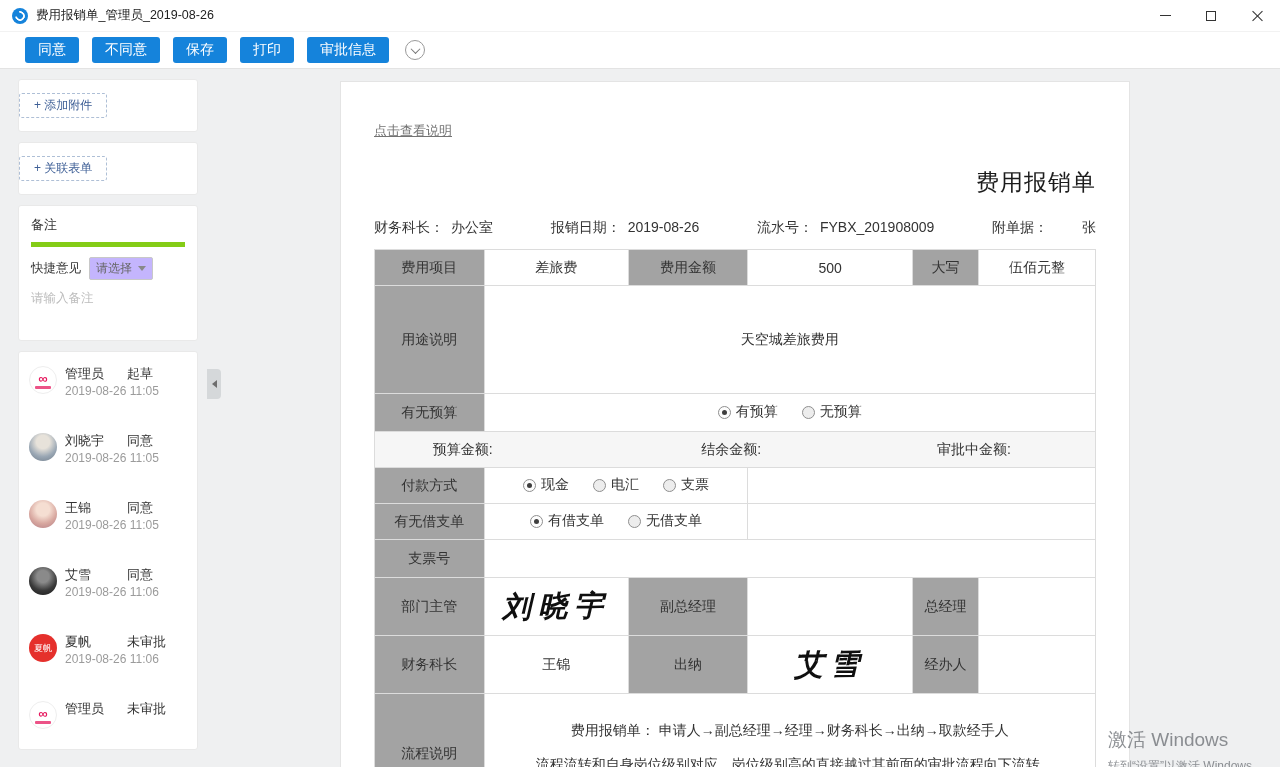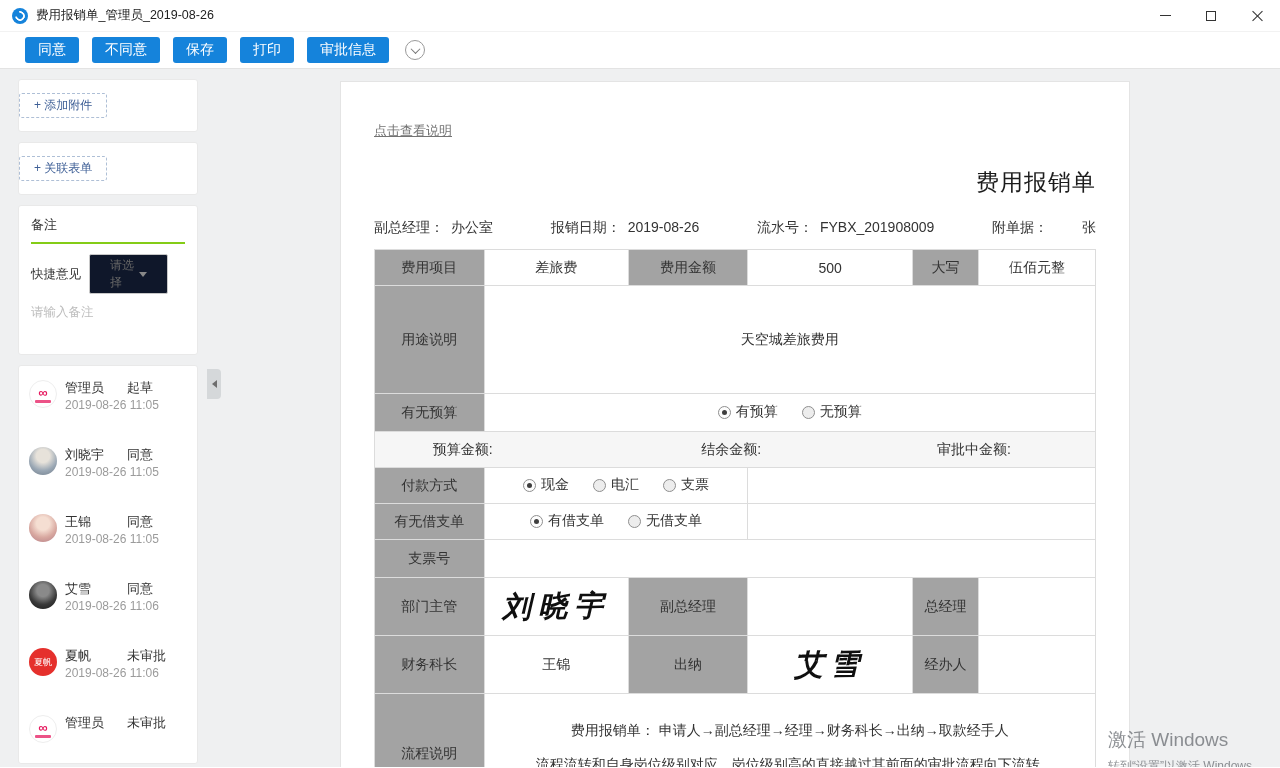--- a/index.html
+++ b/index.html
@@ -28,24 +28,24 @@
 
   
   .content { position:relative; display:flex; height:698px; background:#eff0f1; overflow:hidden; }
 
   
   .sidebar { width:207px; flex:none; padding:10px 9px 0 18px; }
   .card { background:#fff; border:1px solid #e9e9e9; border-radius:3px; margin-bottom:10px; }
   .card.attach { padding:13px 0; }
   .dashed-btn { display:inline-block; border:1px dashed #aebfd6; border-radius:3px; padding:3px 14px; font-size:12px; color:#3e5f96; background:#fff; cursor:pointer; }
   .card.remarks { padding:10px 12px 14px; }
-  .remarks-title { font-size:13px; color:#333; padding-bottom:8px; border-bottom:2px solid #84cc16; }
+  .remarks-title { font-size:13px; color:#333; padding-bottom:8px; border-bottom:5px solid #84cc16; }
   .qo-row { display:flex; align-items:center; margin-top:10px; gap:8px; }
   .qo-label { font-size:12.5px; color:#333; flex:none; }
-  .qo-select { display:flex; align-items:center; justify-content:space-between; width:79px; border:1px solid #c8c8c8; border-radius:2px; padding:2px 20px; font-size:12px; color:#666; background:#0f172a; cursor:pointer; }
+  .qo-select { display:flex; align-items:center; justify-content:space-between; width:64px; border:1px solid #c8c8c8; border-radius:2px; padding:2px 6px; font-size:12px; color:#666; background:#c4b5fd; cursor:pointer; }
   .caret-down { width:0; height:0; border:4px solid transparent; border-top:5px solid #888; margin-top:4px; }
   .remark-placeholder { margin-top:10px; font-size:12.5px; color:#bcbcbc; min-height:36px; cursor:text; }
 
   .card.history { padding:14px 10px 6px; }
   .entry { display:flex; gap:8px; margin-bottom:35px; }
   .entry:last-child { margin-bottom:14px; }
   .avatar { width:28px; height:28px; border-radius:50%; flex:none; display:flex; flex-direction:column; align-items:center; justify-content:center; overflow:hidden; }
   .avatar.logo { background:#fff; border:1px solid #eee; color:#e61a5f; }
   .logo-mark { font-size:13px; font-weight:bold; line-height:1; }
   .logo-sub { width:16px; height:3px; background:#e61a5f; opacity:.75; border-radius:1px; margin-top:1px; }
@@ -228,21 +228,21 @@
 
   <main class="main">
     <div class="paper">
 
       <a class="help-link">点击查看说明</a>
 
       <h1 class="form-title">费用报销单</h1>
 
       <div class="info-row">
         <span class="info-item">
-          <span>副总经理：</span><span class="value">办公室</span>
+          <span>财务科长：</span><span class="value">办公室</span>
         </span>
         <span class="info-item">
           <span>报销日期：</span><span class="value">2019-08-26</span>
         </span>
         <span class="info-item">
           <span>流水号：</span><span class="value">FYBX_201908009</span>
         </span>
         <span class="info-item docs">
           <span>附单据：</span><span class="value">张</span>
         </span>

